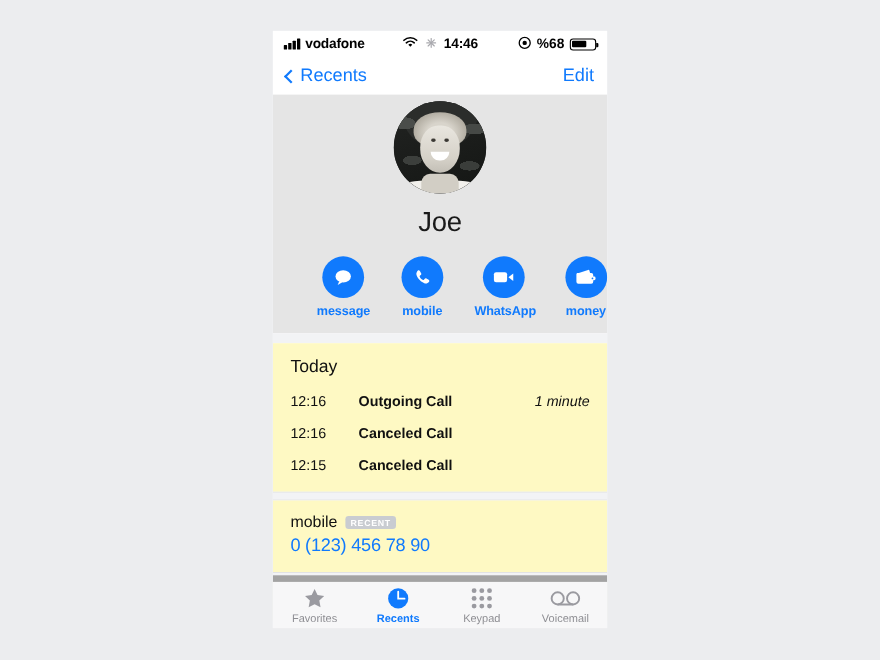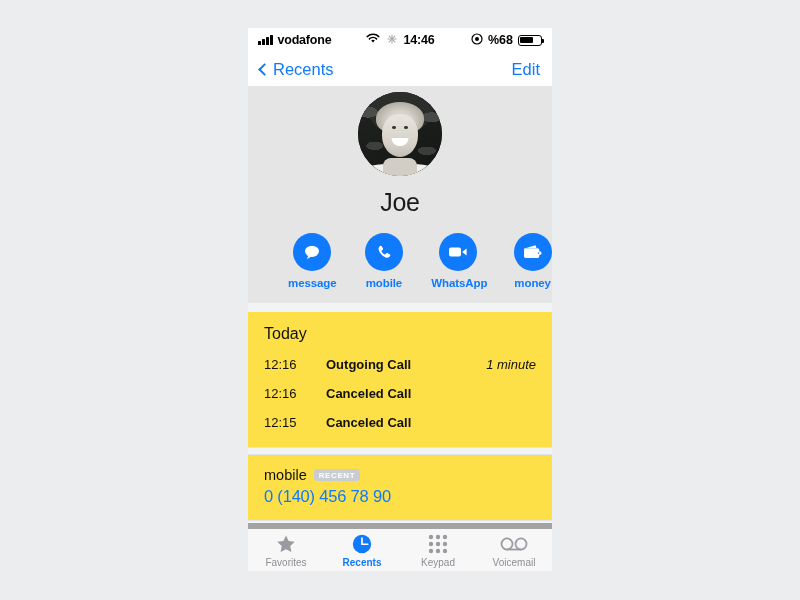--- a/index.html
+++ b/index.html
@@ -99,21 +99,21 @@
   .action { width: 54px; text-align: center; cursor: pointer; }
   .circle { width: 38px; height: 38px; border-radius: 50%; background: #107afd;
             margin: 0 auto; display: flex; align-items: center; justify-content: center; }
   .circle svg { display: block; }
   .action-label { margin-top: 6px; font-size: 11.5px; color: #107afd; font-weight: bold;
                   letter-spacing: -.1px; }
 
   
   .sep { height: 9px; background: #f2f3f5; }
   .hairline { height: 1px; background: #e2e3e5; }
-  .card { background: #fde047; padding: 0 16px; }
+  .card { background: #fef9c3; padding: 0 16px; }
 
   .today { font-size: 16px; color: #111; padding: 13px 0 7px; }
   .callrow { display: flex; align-items: center; padding: 7px 0; font-size: 13px; }
   .ctime { width: 62px; color: #111; }
   .ctype { flex: 1; font-weight: bold; color: #111; }
   .cdur  { color: #111; font-style: italic; }
 
   .mobile-card { padding: 12px 16px 14px; }
   .mobile-line { display: flex; align-items: center; gap: 7px; }
   .mobile-lbl { font-size: 14.5px; color: #111; }
@@ -280,21 +280,21 @@
 
     <div class="hairline"></div>
     <div class="sep" style="height:6px"></div>
     <div class="hairline"></div>
 
     <div class="card mobile-card">
       <div class="mobile-line">
         <span class="mobile-lbl">mobile</span>
         <span class="badge">RECENT</span>
       </div>
-      <div class="phonenum">0 (140) 456 78 90</div>
+      <div class="phonenum">0 (123) 456 78 90</div>
     </div>
 
     <div class="hairline"></div>
     <div class="sep" style="height:6px"></div>
     <div class="hairline"></div>
 
     <div class="card ft-card">
       <span class="ft-label">FaceTime</span>
       <span class="ft-btns">
         <span class="ft-btn">

